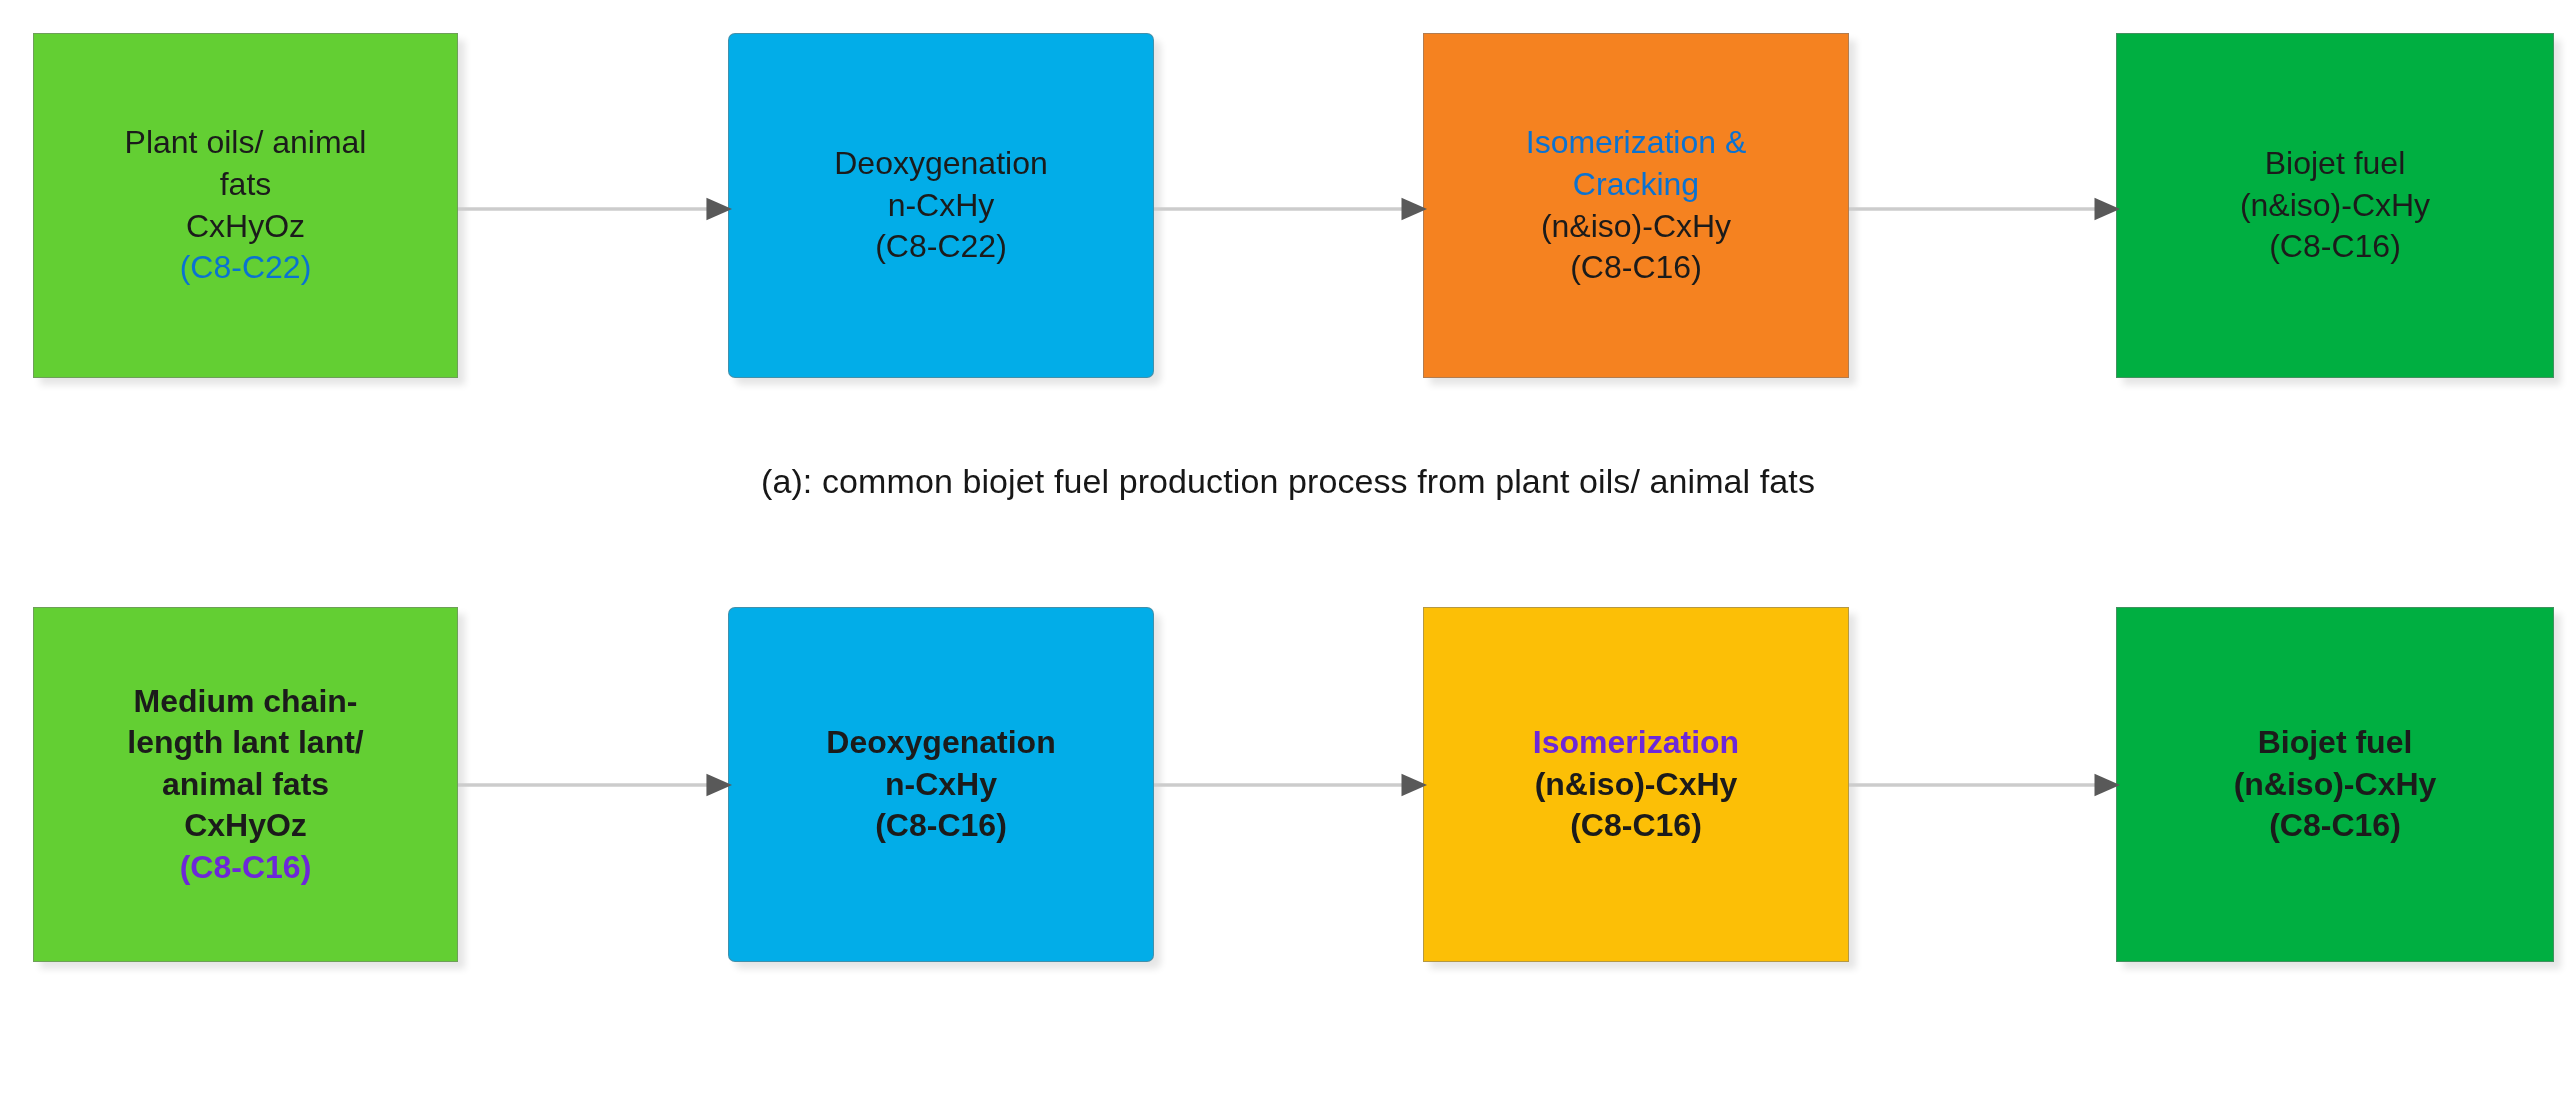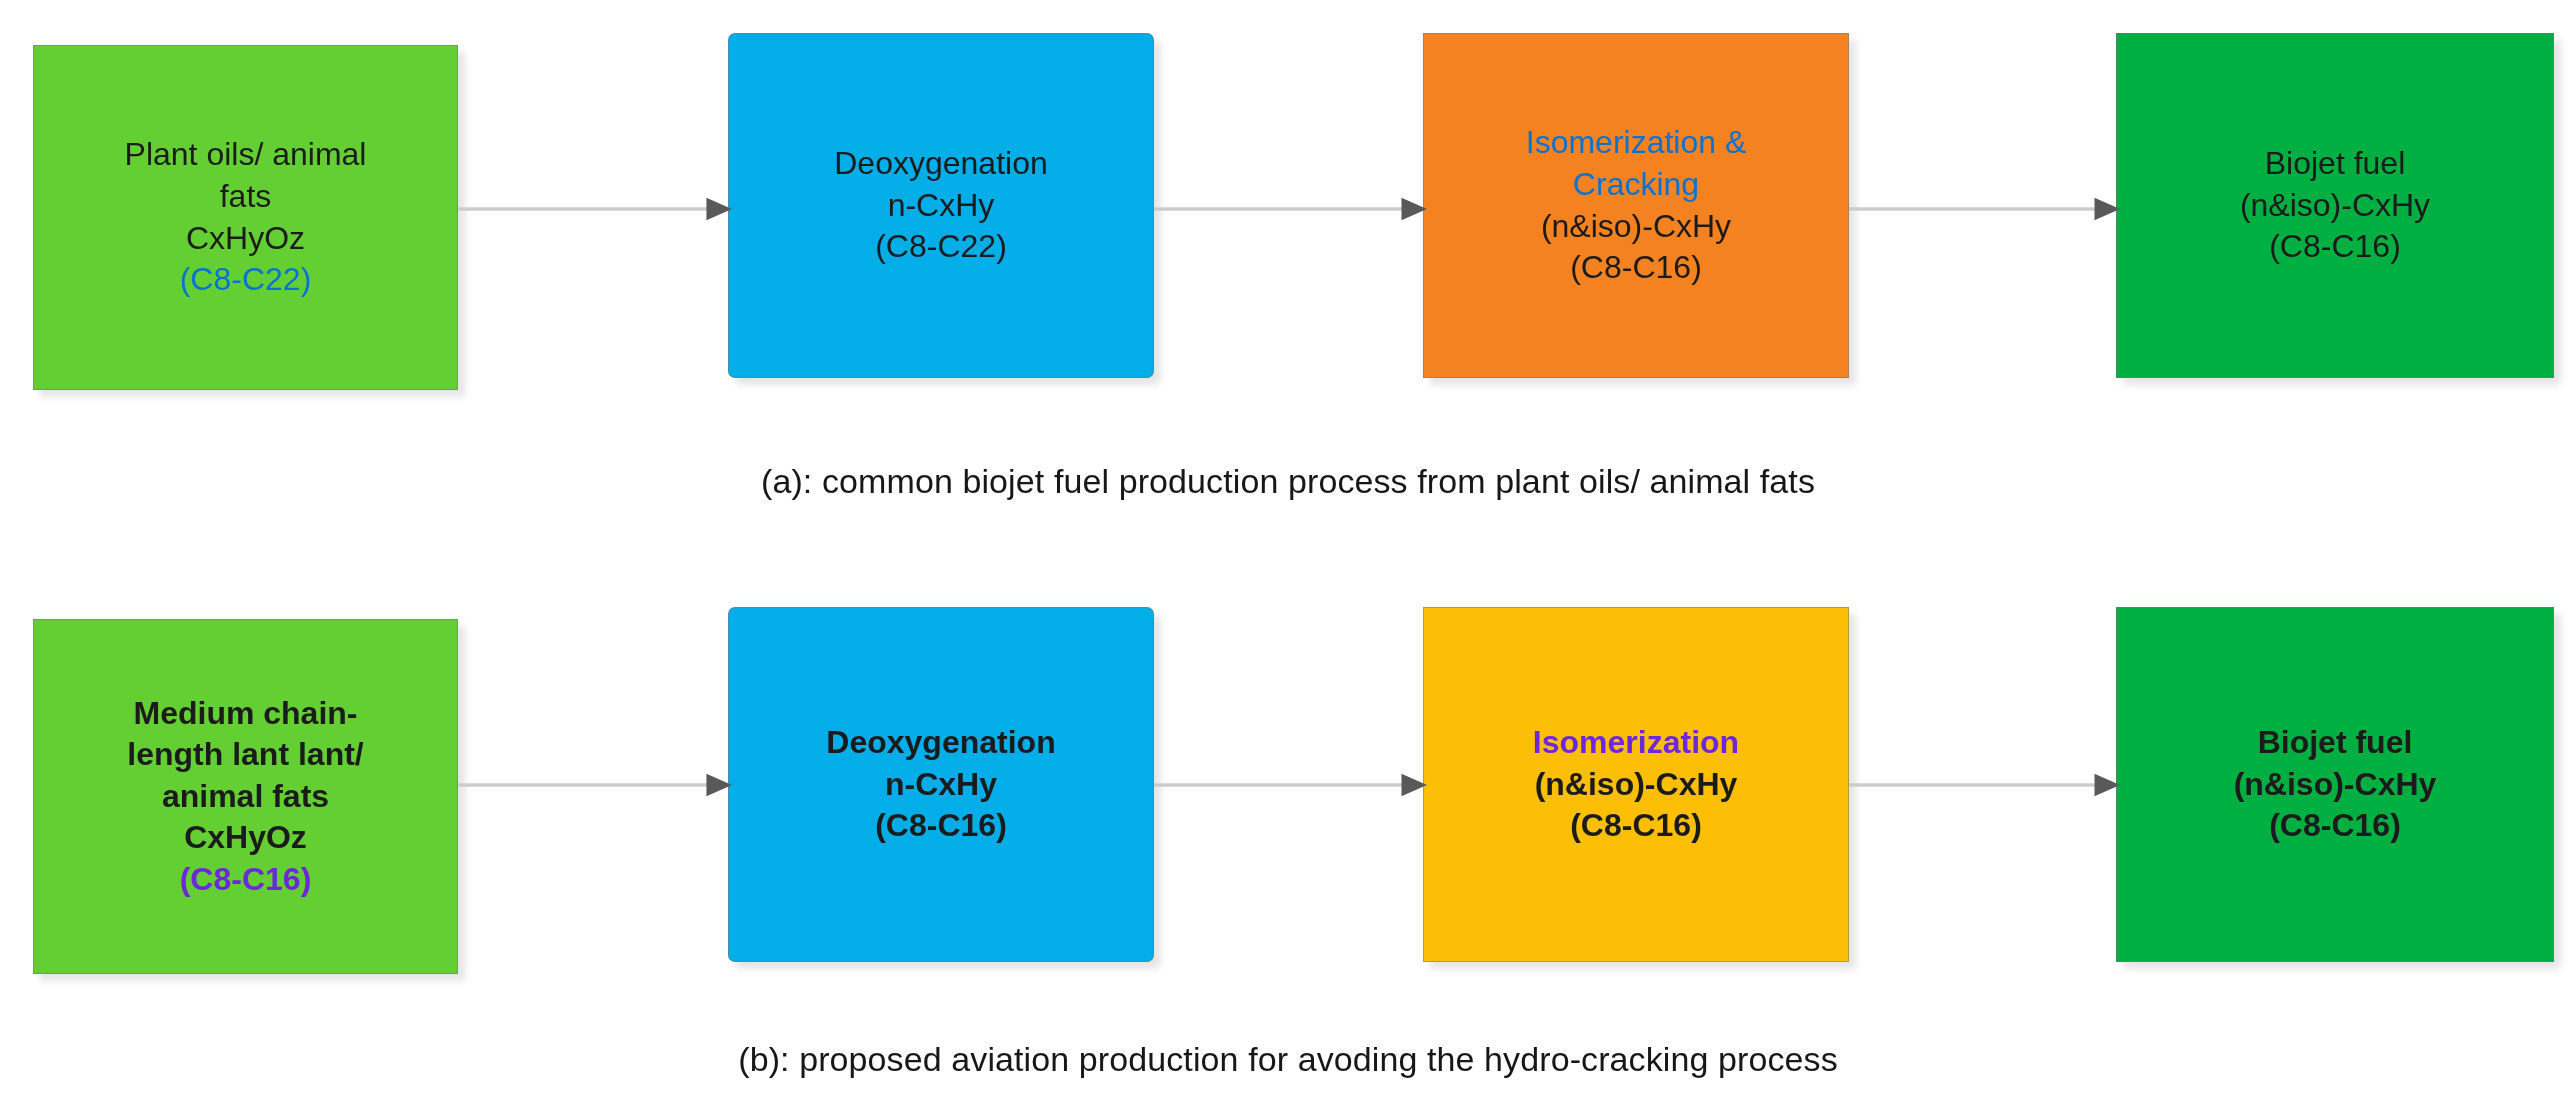--- a/index.html
+++ b/index.html
@@ -41,21 +41,21 @@
   
   .r1 { top: 33px;  height: 345px; }
   
   .r2 { top: 607px; height: 355px; font-weight: bold; }
 
   .c1 { left: 33px;   width: 425px; }
   .c2 { left: 728px; width: 426px; }
   .c3 { left: 1423px; width: 426px; }
   .c4 { left: 2116px; width: 438px; }
 
-  .fill-green      { background: #63cf33; margin-top: 12px; }
+  .fill-green      { background: #63cf33; }
   .fill-blue       { background: #02ade8; border-radius: 7px; }
   .fill-orange     { background: #f58220; text-align: right; }
   .fill-darkgreen  { background: #00af41; }
   .fill-amber      { background: #fcbf06; }
 
   .t-blue { color: #0a72d2; }
   .t-red  { color: #6d28d9; }
 
   
   .arrow {
@@ -174,16 +174,15 @@
       <polygon points="359,4 396,20 359,36" fill="#595959"></polygon>
     </svg>
   </div>
   <div class="arrow a-r2 a-3">
     <svg viewBox="0 0 393 40" preserveAspectRatio="none">
       <line x1="0" y1="20" x2="366" y2="20" stroke="#cccccc" stroke-width="5"></line>
       <polygon points="356,4 393,20 356,36" fill="#595959"></polygon>
     </svg>
   </div>
 
-  <div class="caption cap-b">(b): proposed aviation production for avoding the hydro-cracking process</div>
 
 </div>
 
 
 </body></html>

